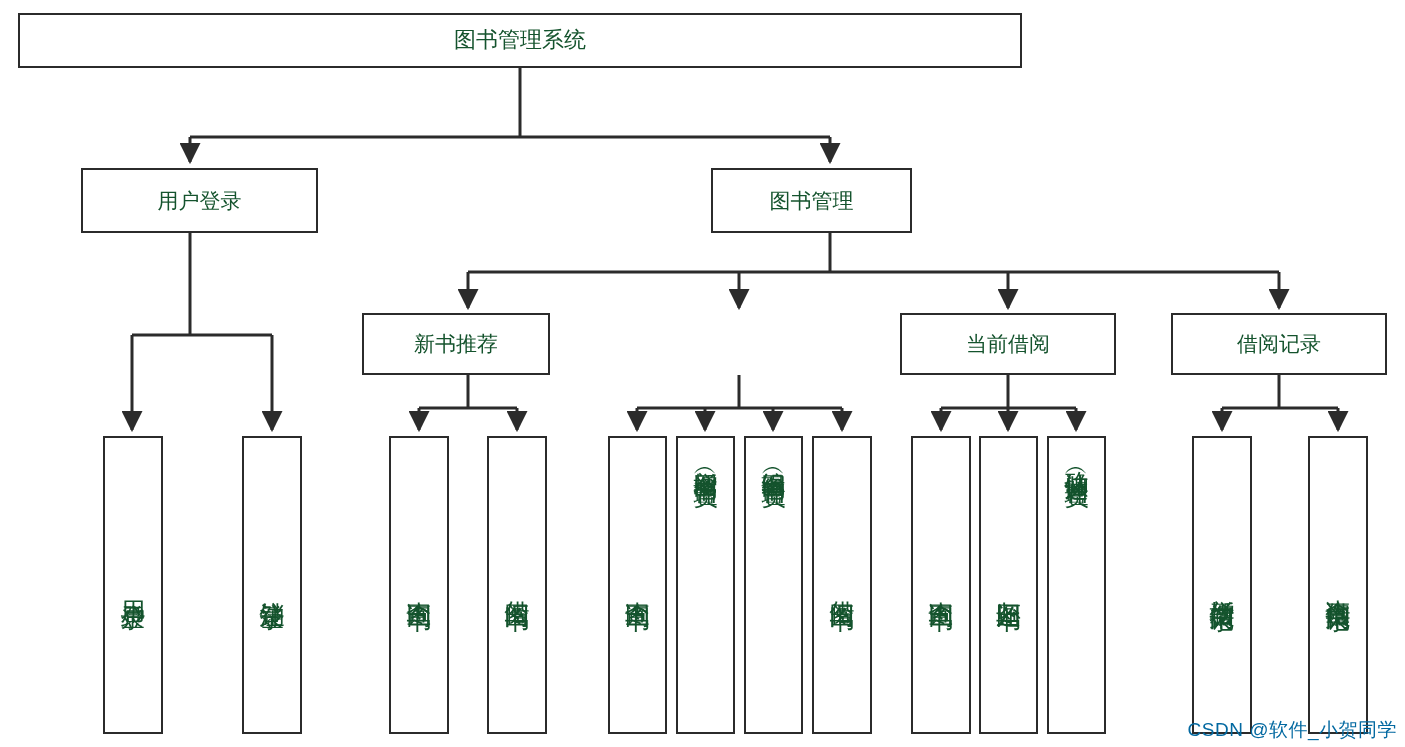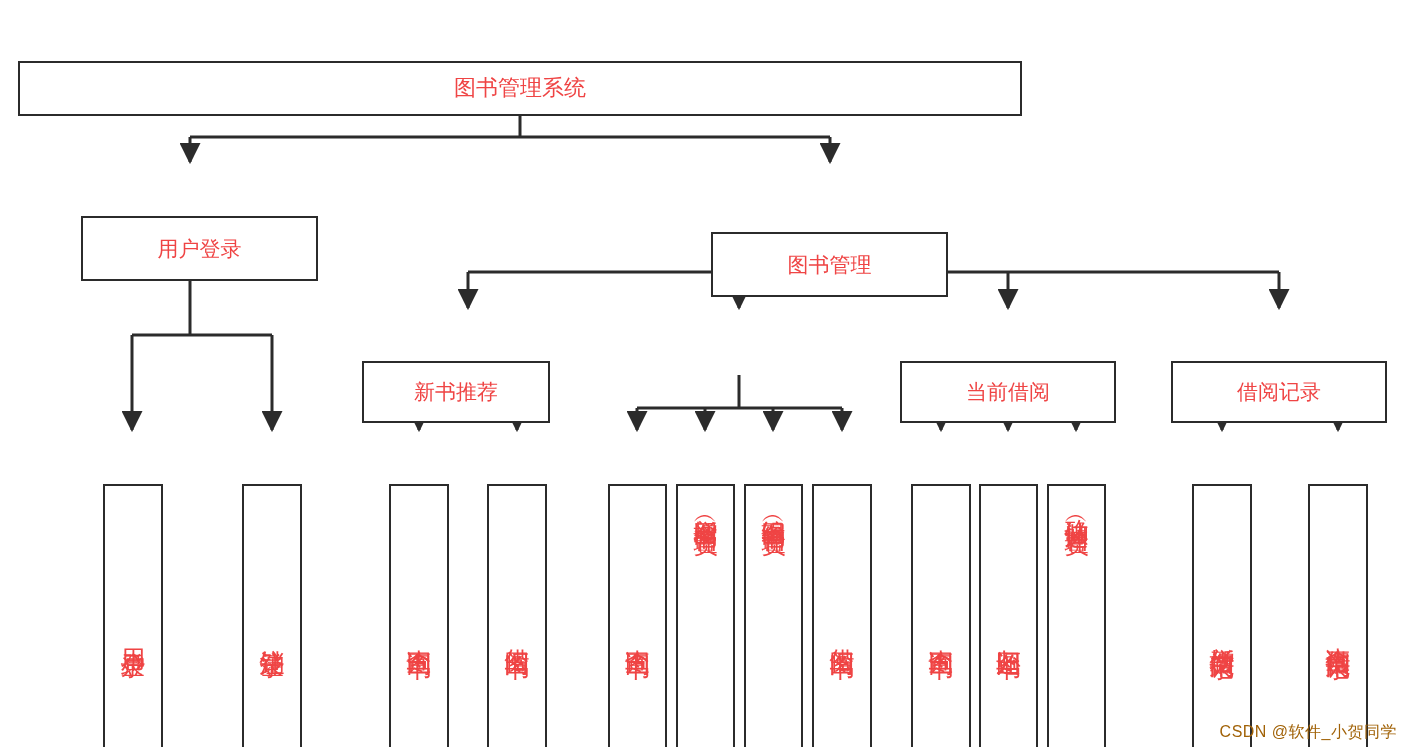--- a/index.html
+++ b/index.html
@@ -22,22 +22,21 @@
     pointer-events:none;
   }
   .node{
     position:absolute;
     box-sizing:border-box;
     background:#ffffff;
     border:2px solid #2b2b2b;
     display:flex;
     align-items:center;
     justify-content:center;
-    color:#ef4444;
-    margin-top:48px;
+    color:#14532d;
   }
   .node .lbl{
     display:block;
     text-align:center;
     line-height:1.12;
     white-space:nowrap;
   }
   
   .node.horiz .lbl{
     writing-mode:horizontal-tb;
@@ -56,22 +55,22 @@
     letter-spacing:2px;
     line-height:1;
     white-space:nowrap;
   }
   .node.vert.tall .lbl{ font-size:24px; }
   .node.vert.mid  { align-items:center; padding-top:0; }
   .watermark{
     position:absolute;
     right:8px;
     bottom:4px;
-    font-size:16px;
-    color:#a16207;
+    font-size:19px;
+    color:#0369a1;
     letter-spacing:0.5px;
     white-space:nowrap;
     user-select:none;
   }
 </style>
 </head>
 <body>
 
 <div id="stage">
 
@@ -128,21 +127,21 @@
     </g>
   </svg>
 
   <div class="node horiz root" style="left:18px; top:13px; width:1004px; height:55px;">
     <span class="lbl">图书管理系统</span>
   </div>
 
   <div class="node horiz" style="left:81px; top:168px; width:237px; height:65px;">
     <span class="lbl">用户登录</span>
   </div>
-  <div class="node horiz" style="left:711px; top:184px; width:237px; height:65px;">
+  <div class="node horiz" style="left:711px; top:168px; width:201px; height:65px;">
     <span class="lbl">图书管理</span>
   </div>
 
   <div class="node horiz" style="left:362px; top:313px; width:188px; height:62px;">
     <span class="lbl">新书推荐</span>
   </div>
   <div class="node horiz" style="left:1171px; top:313px; width:216px; height:62px;">
     <span class="lbl">借阅记录</span>
   </div>
   <div class="node horiz" style="left:900px; top:313px; width:216px; height:62px;">

